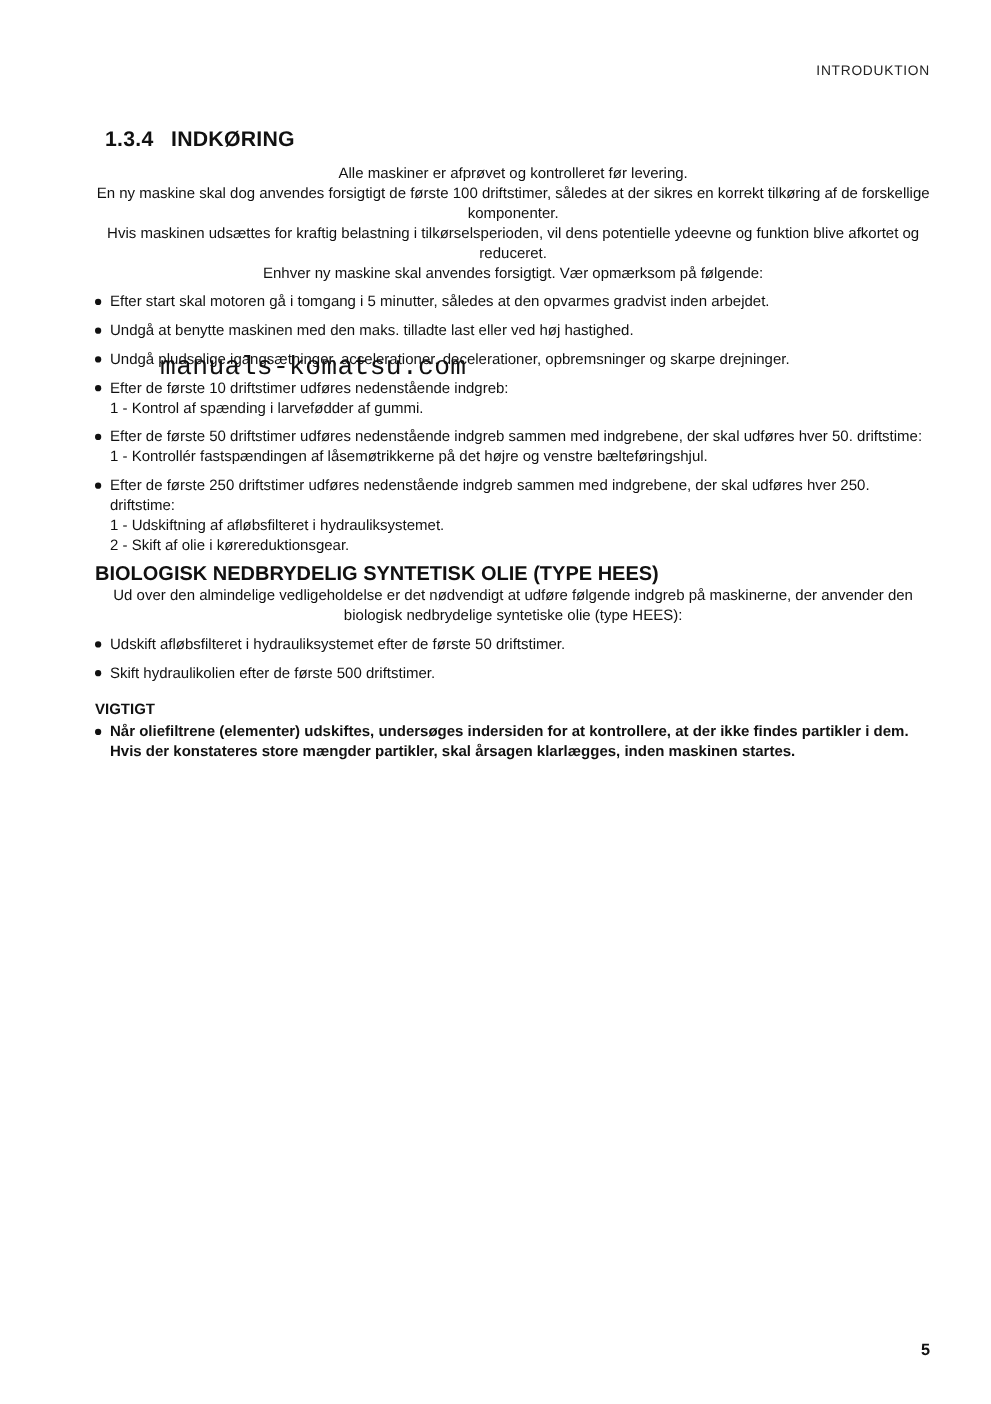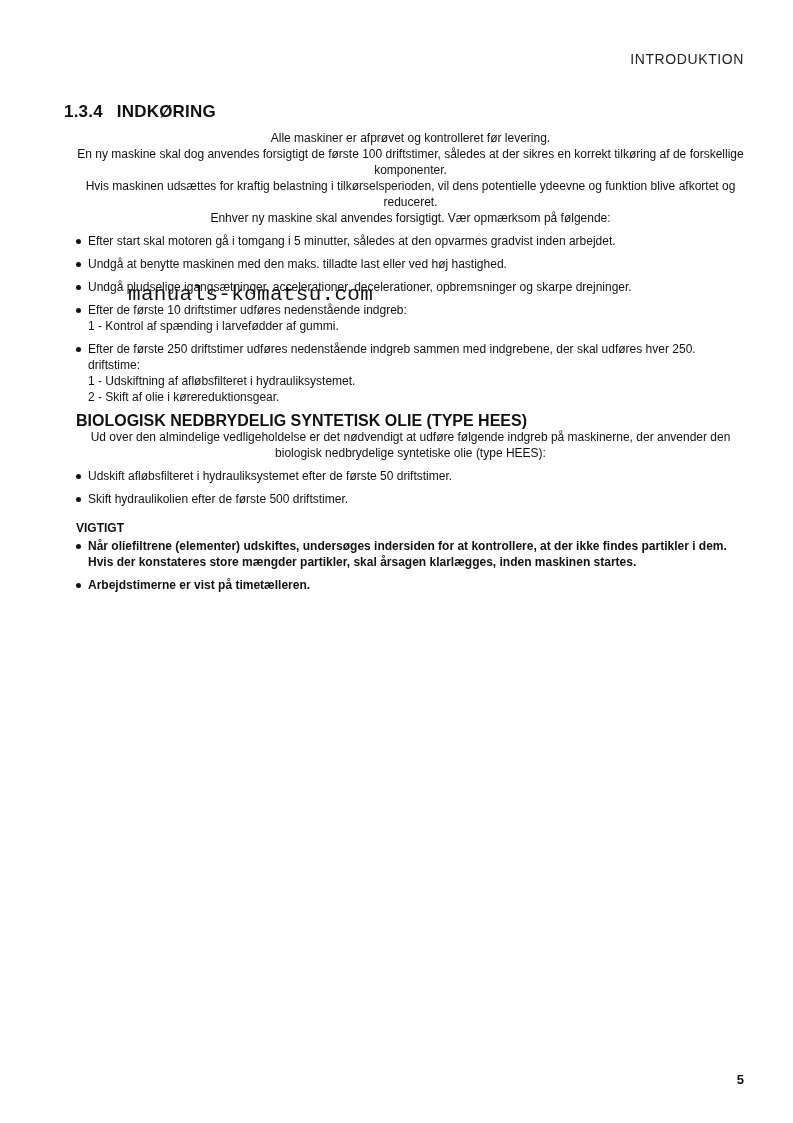--- a/index.html
+++ b/index.html
@@ -3,24 +3,24 @@
 <meta charset="utf-8">
 <style>
   html, body { margin: 0; padding: 0; background: #ffffff; }
   body {
     width: 793px; height: 1123px; position: relative; overflow: hidden;
     font-family: "Liberation Sans", "DejaVu Sans", sans-serif;
     color: #111111;
   }
   .header-right {
     position: absolute; top: 51px; right: 49px;
-    font-size: 14px; letter-spacing: 0.6px; color: #222; text-align: right;
+    font-size: 11px; letter-spacing: 0.6px; color: #222; text-align: right;
   }
   .section-title {
-    position: absolute; top: 102px; left: 64px;
+    position: absolute; top: 102px; left: 84px;
     font-size: 17px; font-weight: bold; letter-spacing: 0.2px;
   }
   .section-title .num { margin-right: 14px; }
   .content {
     position: absolute; top: 130px; left: 76px; width: 669px;
     font-size: 12px; line-height: 16px;
   }
   .content p { margin: 0; text-align: center; }
   .bullets { list-style: none; padding: 0; margin: 0; }
   .bullets li { position: relative; padding-left: 12px; margin-top: 7px; }
@@ -58,35 +58,36 @@
   <p>En ny maskine skal dog anvendes forsigtigt de første 100 driftstimer, således at der sikres en korrekt tilkøring af de forskellige komponenter.</p>
   <p>Hvis maskinen udsættes for kraftig belastning i tilkørselsperioden, vil dens potentielle ydeevne og funktion blive afkortet og reduceret.</p>
   <p>Enhver ny maskine skal anvendes forsigtigt. Vær opmærksom på følgende:</p>
 
   <ul class="bullets">
     <li><span class="dot"></span><span>Efter start skal motoren gå i tomgang i 5 minutter, således at den opvarmes gradvist inden arbejdet.</span></li>
     <li><span class="dot"></span><span>Undgå at benytte maskinen med den maks. tilladte last eller ved høj hastighed.</span></li>
     <li><span class="dot"></span><span>Undgå pludselige igangsætninger, accelerationer, decelerationer, opbremsninger og skarpe drejninger.</span></li>
     <li><span class="dot"></span><span>Efter de første 10 driftstimer udføres nedenstående indgreb:</span>
       <span class="sub">1 - Kontrol af spænding i larvefødder af gummi.</span></li>
+    <li><span class="dot"></span><span>Efter de første 50 driftstimer udføres nedenstående indgreb sammen med indgrebene, der skal udføres hver 50. driftstime:</span>
+      <span class="sub">1 - Kontrollér fastspændingen af låsemøtrikkerne på det højre og venstre bælteføringshjul.</span></li>
     <li><span class="dot"></span><span>Efter de første 250 driftstimer udføres nedenstående indgreb sammen med indgrebene, der skal udføres hver 250. driftstime:</span>
       <span class="sub">1 - Udskiftning af afløbsfilteret i hydrauliksystemet.</span>
       <span class="sub">2 - Skift af olie i kørereduktionsgear.</span></li>
   </ul>
 
   <div class="bio-title">BIOLOGISK NEDBRYDELIG SYNTETISK OLIE (TYPE HEES)</div>
   <p class="bio-text">Ud over den almindelige vedligeholdelse er det nødvendigt at udføre følgende indgreb på maskinerne, der anvender den biologisk nedbrydelige syntetiske olie (type HEES):</p>
   <ul class="bullets">
     <li><span class="dot"></span><span>Udskift afløbsfilteret i hydrauliksystemet efter de første 50 driftstimer.</span></li>
     <li><span class="dot"></span><span>Skift hydraulikolien efter de første 500 driftstimer.</span></li>
   </ul>
 
   <div class="vigtigt-title">VIGTIGT</div>
   <ul class="bullets bold-list">
     <li><span class="dot"></span><span>Når oliefiltrene (elementer) udskiftes, undersøges indersiden for at kontrollere, at der ikke findes partikler i dem.</span>
       <span class="sub">Hvis der konstateres store mængder partikler, skal årsagen klarlægges, inden maskinen startes.</span></li>
-    <li><span class="dot"></span><span>Arbejdstimerne er vist på timetælleren.</span></li>
   </ul>
 </div>
 
 <div class="watermark">manuals-komatsu.com</div>
 
 <div class="page-number">5</div>
 
 </body></html>

